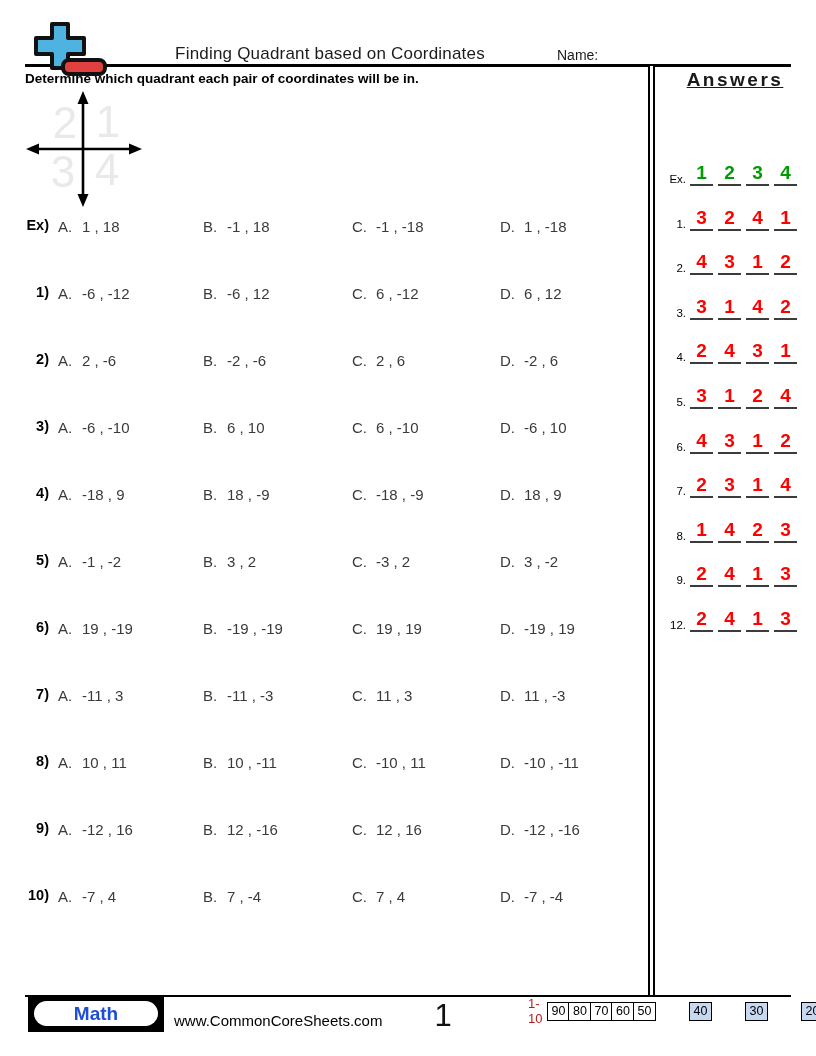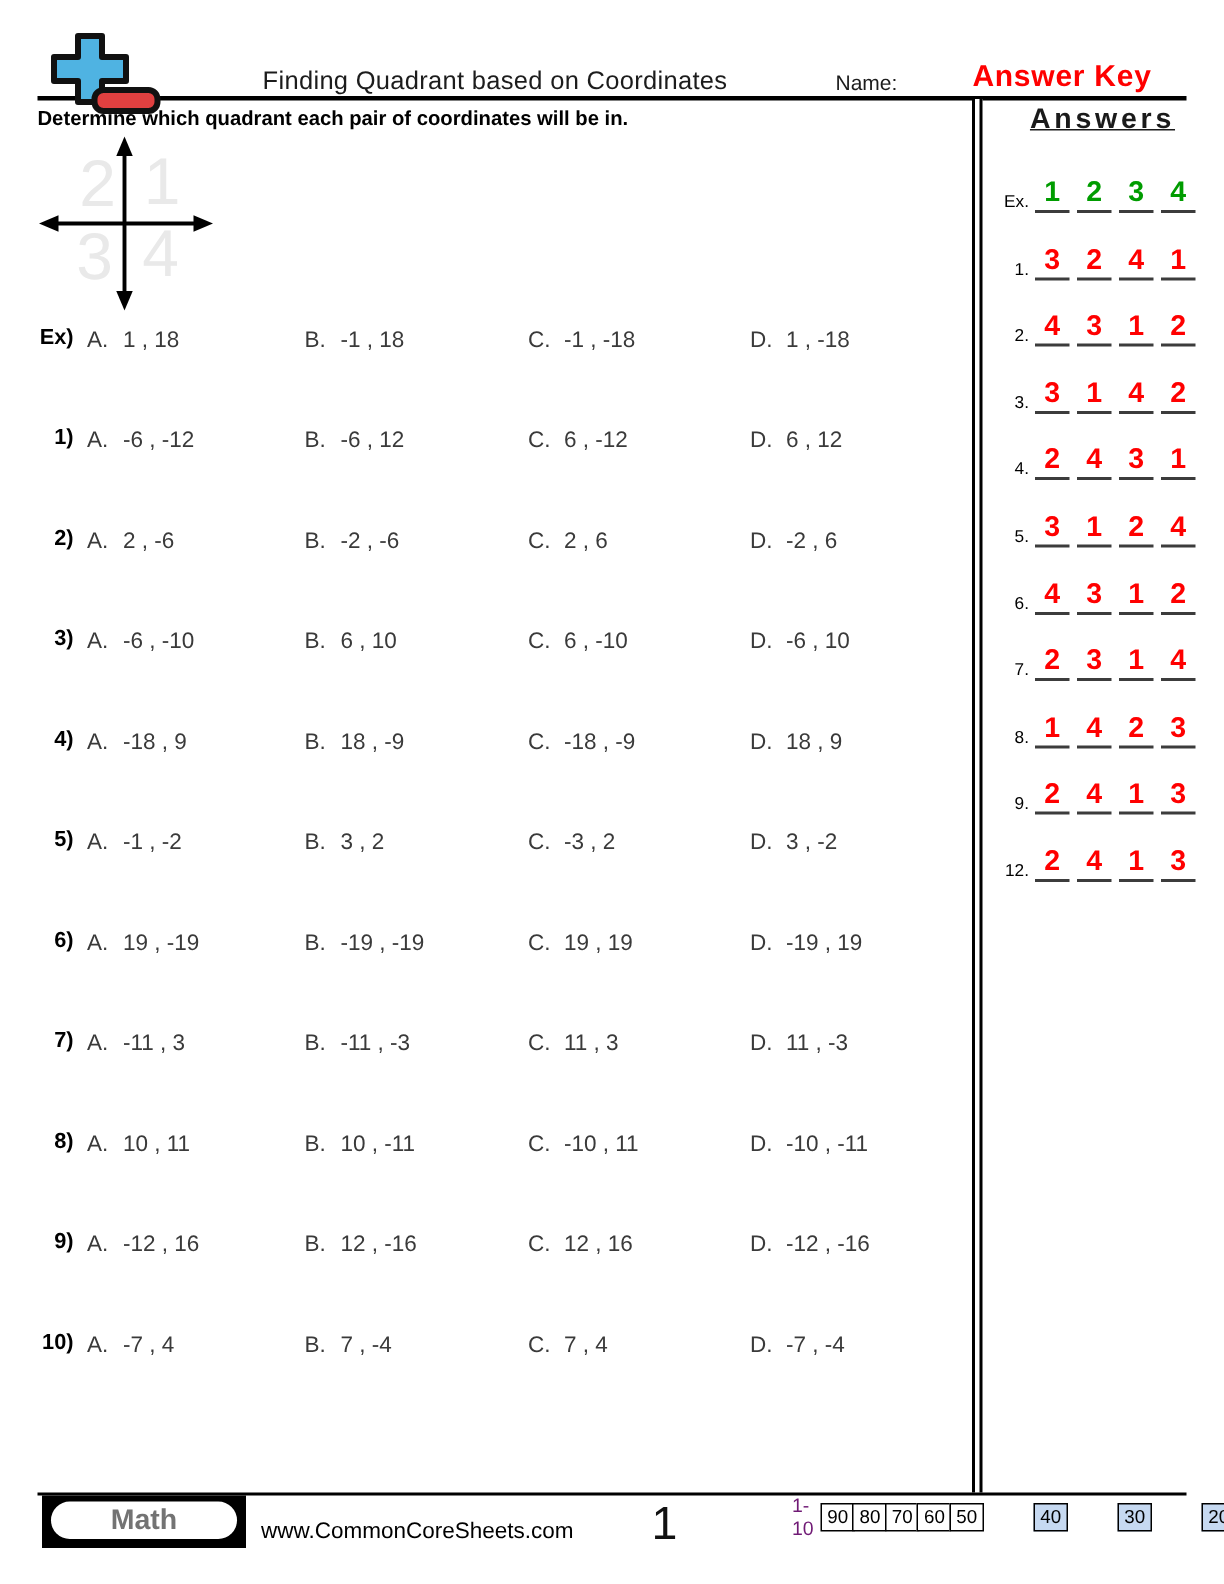--- a/index.html
+++ b/index.html
@@ -25,52 +25,51 @@
   .q-label { position:absolute; left:0; top:1px; width:24px; text-align:right; font-weight:bold; font-size:14.5px; color:#000; }
   .q-opt { position:absolute; top:2px; font-size:15px; color:#3a3a3a; white-space:nowrap; }
   .q-letter { display:inline-block; min-width:24px; }
   .opt-a { left:33px; } .opt-b { left:178px; } .opt-c { left:327px; } .opt-d { left:475px; }
 
   
   .separator { position:absolute; left:648px; top:66px; width:7px; height:929px; border-left:2px solid #000; border-right:2px solid #000; background:#fff; }
 
   
   .answers-title { position:absolute; left:660px; top:69px; width:150px; text-align:center; font-size:19px; font-weight:bold; letter-spacing:2.5px; text-decoration:underline; color:#1a1a1a; }
-  .ans-row { position:absolute; left:660px; width:156px; height:28px; }
+  .ans-row { position:absolute; left:660px; width:156px; height:28px;margin-top:44px; }
   .ans-label { position:absolute; left:0; bottom:3px; width:26px; text-align:right; font-size:11.5px; color:#000; }
   .ans-cell { position:absolute; bottom:2px; width:23px; height:26px; border-bottom:2px solid #3c3c3c; text-align:center; }
   .ans-val { position:absolute; left:0; right:0; bottom:2px; font-size:19px; font-weight:bold; line-height:1; }
   .c1 { left:30px; } .c2 { left:58px; } .c3 { left:86px; } .c4 { left:114px; }
 
   
   .footer-line { position:absolute; left:25px; top:995px; width:766px; height:2px; background:#000; }
   .math-badge { position:absolute; left:28px; top:997px; width:136px; height:35px; background:#000; z-index:4; }
-  .math-pill { position:absolute; left:6px; top:4px; right:6px; bottom:6px; background:#fff; border-radius:13px; display:flex; align-items:center; justify-content:center; font-size:19px; font-weight:bold; color:#737373; }
+  .math-pill { position:absolute; left:6px; top:4px; right:6px; bottom:6px; background:#fff; border-radius:13px; display:flex; align-items:center; justify-content:center; font-size:19px; font-weight:bold; color:#1d4ed8; }
   .website { position:absolute; left:174px; top:1012px; font-size:15px; color:#000000; }
   .page-number { position:absolute; left:420px; top:998px; width:46px; text-align:center; font-size:31px; color:#111; }
   .score-wrap { position:absolute; left:528px; top:996px; display:flex; align-items:center; }
-  .score-label { font-size:13px; color:#701a75; margin-right:6px; }
+  .score-label { font-size:13px; color:#b91c1c; margin-right:6px; }
   .score-cells { display:flex;justify-content:center; }
   .score-cell { width:23px; height:19px; border:1.5px solid #000; margin-left:-1.5px; display:flex; align-items:center; justify-content:center; font-size:12.5px; color:#000; background:#fff; }
   .score-cell.hl { background:var(--score-hl,#c6d9f1);margin-left:33px; }
 </style>
 </head>
 <body>
 
 <div class="page">
 
   <div class="logo">
     <svg width="84" height="58" viewBox="0 0 84 58">
       <path d="M25 4 h16 v14 h16 v16 h-16 v14 h-16 v-14 h-16 v-16 h16 z" fill="#4FB3E2" stroke="#111" stroke-width="4" stroke-linejoin="round"></path>
       <rect x="36" y="40" width="42" height="14" rx="6" fill="#E04040" stroke="#111" stroke-width="4"></rect>
     </svg>
   </div>
   <div class="title">Finding Quadrant based on Coordinates</div>
   <div class="name-label">Name:</div>
-  <div class="name-value" style="color: rgb(255, 0, 0);">Answer Key</div>
   <div class="header-line"></div>
   <div class="instruction">Determine which quadrant each pair of coordinates will be in.</div>
 
   <div class="diagram">
     <div class="ghost" style="left:41px; top:37px;">2</div>
     <div class="ghost" style="left:84px; top:36px;">1</div>
     <div class="ghost" style="left:39px; top:86px;">3</div>
     <div class="ghost" style="left:83px; top:84px;">4</div>
     <svg width="128" height="128" viewBox="0 0 128 128">
       <line x1="59" y1="16" x2="59" y2="110" stroke="#000" stroke-width="2.6"></line>

